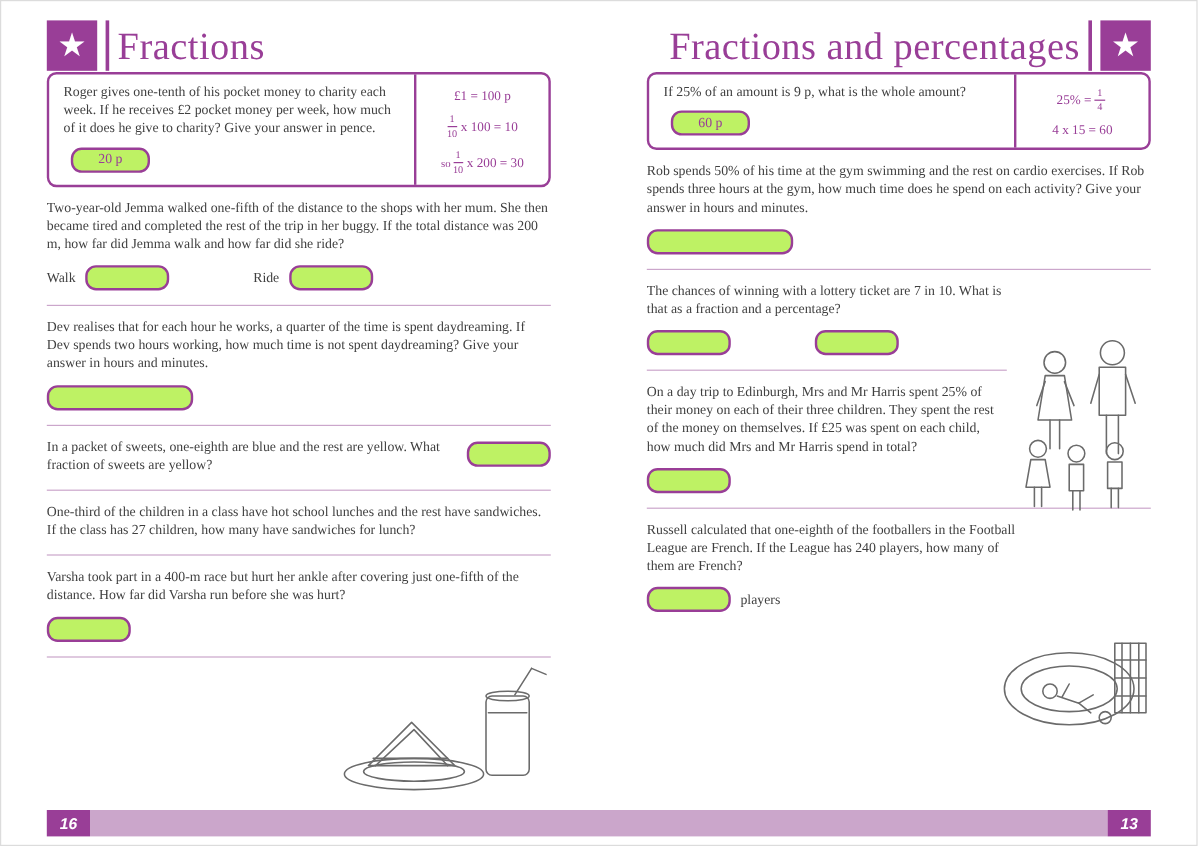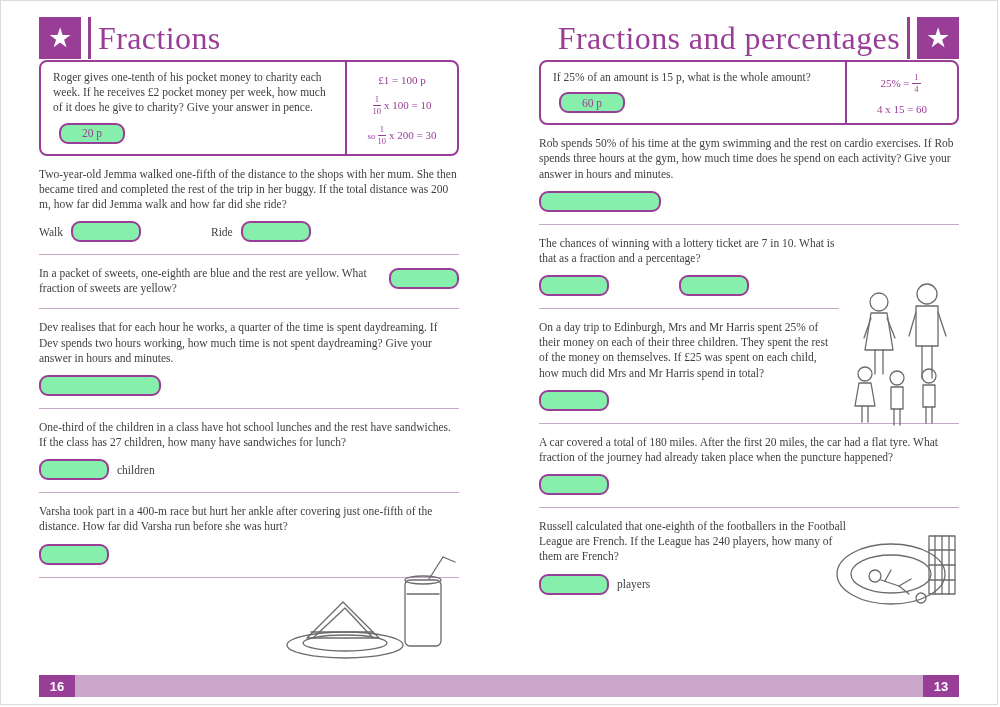--- a/index.html
+++ b/index.html
@@ -31,21 +31,21 @@
   .ex-main p{margin:0;font-size:11.5px;line-height:1.32;}
   .ex-work{width:112px;border-left:2px solid var(--accent);color:var(--accent);font-size:11px;display:flex;flex-direction:column;justify-content:flex-end;align-items:center;gap:9px;padding:8px 4px;text-align:center;}
   .wline{white-space:nowrap;}
   .so{font-size:9px;margin-right:2px;}
 
   .frac{display:inline-block;vertical-align:-5px;text-align:center;font-size:8.5px;line-height:1.05;margin-right:3px;color:inherit;}
   .fnum{display:block;border-bottom:1px solid currentColor;padding:0 2px 1px;}
   .fden{display:block;padding-top:1px;}
 
   
-  .abox{display:inline-flex;align-items:center;justify-content:center;min-width:70px;height:21px;border:2px solid var(--accent);border-radius:9px;background:#86efac;color:var(--accent);font-size:11.5px;flex:0 0 auto;}
+  .abox{display:inline-flex;align-items:center;justify-content:center;min-width:70px;height:21px;border:2px solid var(--accent);border-radius:9px;background:#bef264;color:var(--accent);font-size:11.5px;flex:0 0 auto;}
   .abox.wide{min-width:122px;}
   .abox.filled{min-width:66px;margin:7px 0 0 6px;}
 
   
   .q{margin-top:11px;}
   .q-text{margin:0;font-size:11.5px;line-height:1.32;}
   .answer-row{margin-top:9px;display:flex;align-items:center;gap:8px;}
   .q-label{font-size:11.5px;}
   .divider{height:0;border:none;border-top:1.5px solid var(--accent-light);margin:12px 0 0;}
   .q-split{display:flex;align-items:flex-start;}
@@ -58,21 +58,21 @@
   .dv300{width:300px;}
 
   
   .illus{position:absolute;}
   .illus svg{display:block;}
   .lunch{right:38px;bottom:2px;}
   .family{right:42px;top:222px;}
   .football{right:38px;bottom:46px;}
 
   
-  .footer{position:absolute;left:38px;right:38px;bottom:7px;height:22px;display:flex;}
+  .footer{position:absolute;left:38px;right:38px;bottom:7px;height:22px;display:flex;font-style:italic;}
   .cap{width:36px;height:22px;background:var(--accent);color:#fff;font-family:"Liberation Sans", sans-serif;font-weight:bold;font-size:13px;display:flex;align-items:center;justify-content:center;}
   .strip{flex:1;background:var(--accent-light);}
 </style>
 </head>
 <body>
 
 <div class="sheet">
 
   <div class="header">
     <div class="header-side">
@@ -114,41 +114,37 @@
         <div class="answer-row">
           <span class="q-label">Walk</span>
           <div class="abox gap-wide"></div>
           <span class="q-label">Ride</span>
           <div class="abox"></div>
         </div>
         <div class="divider"></div>
       </div>
 
       <div class="q">
+        <p class="q-text">Dev realises that for each hour he works, a quarter of the time is spent daydreaming. If Dev spends two hours working, how much time is not spent daydreaming? Give your answer in hours and minutes.</p>
+        <div class="answer-row">
+          <div class="abox wide"></div>
+        </div>
+        <div class="divider"></div>
+      </div>
+
+      <div class="q">
         <div class="q-split">
           <p class="q-text">In a packet of sweets, one-eighth are blue and the rest are yellow. What fraction of sweets are yellow?</p>
           <div class="abox"></div>
         </div>
         <div class="divider"></div>
       </div>
 
       <div class="q">
-        <p class="q-text">Dev realises that for each hour he works, a quarter of the time is spent daydreaming. If Dev spends two hours working, how much time is not spent daydreaming? Give your answer in hours and minutes.</p>
-        <div class="answer-row">
-          <div class="abox wide"></div>
-        </div>
-        <div class="divider"></div>
-      </div>
-
-      <div class="q">
         <p class="q-text">One-third of the children in a class have hot school lunches and the rest have sandwiches. If the class has 27 children, how many have sandwiches for lunch?</p>
-        <div class="answer-row">
-          <div class="abox"></div>
-          <span class="q-label">children</span>
-        </div>
         <div class="divider"></div>
       </div>
 
       <div class="q">
         <p class="q-text">Varsha took part in a 400-m race but hurt her ankle after covering just one-fifth of the distance. How far did Varsha run before she was hurt?</p>
         <div class="answer-row">
           <div class="abox"></div>
         </div>
         <div class="divider"></div>
       </div>
@@ -167,21 +163,21 @@
           <line x1="146" y1="27" x2="160" y2="5"></line>
           <line x1="160" y1="5" x2="172" y2="10"></line>
         </svg>
       </div>
     </div>
 
     <div class="page right">
 
       <div class="example">
         <div class="ex-main">
-          <p>If 25% of an amount is 15 p, what is the whole amount?</p>
+          <p>If 25% of an amount is 9 p, what is the whole amount?</p>
           <div class="abox filled">
               <span>60 p</span>
             </div>
         </div>
         <div class="ex-work">
           <div class="wline"><span>25% =</span> <span class="frac"><span class="fnum">1</span><span class="fden">4</span></span></div>
           <div class="wline"><span>4 x 15 = 60</span></div>
         </div>
       </div>
 
@@ -203,27 +199,20 @@
       </div>
 
       <div class="q">
         <p class="q-text w300">On a day trip to Edinburgh, Mrs and Mr Harris spent 25% of their money on each of their three children. They spent the rest of the money on themselves. If £25 was spent on each child, how much did Mrs and Mr Harris spend in total?</p>
         <div class="answer-row">
           <div class="abox"></div>
         </div>
         <div class="divider"></div>
       </div>
 
-      <div class="q">
-        <p class="q-text">A car covered a total of 180 miles. After the first 20 miles, the car had a flat tyre. What fraction of the journey had already taken place when the puncture happened?</p>
-        <div class="answer-row">
-          <div class="abox"></div>
-        </div>
-        <div class="divider"></div>
-      </div>
 
       <div class="q">
         <p class="q-text w312">Russell calculated that one-eighth of the footballers in the Football League are French. If the League has 240 players, how many of them are French?</p>
         <div class="answer-row">
           <div class="abox"></div>
           <span class="q-label">players</span>
         </div>
       </div>
 
       <div class="illus family">

